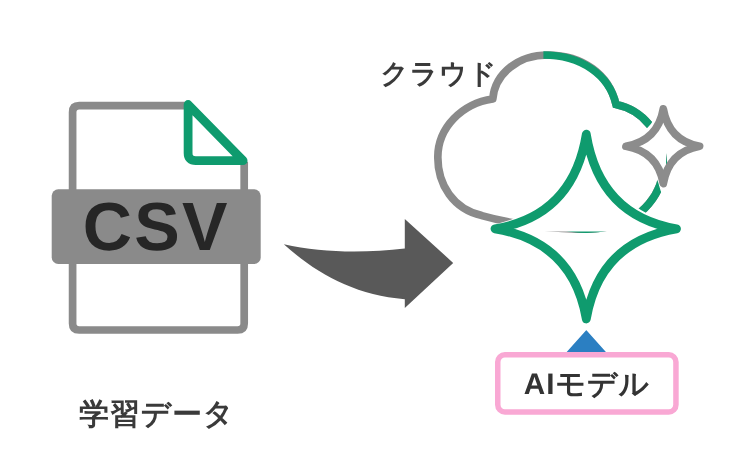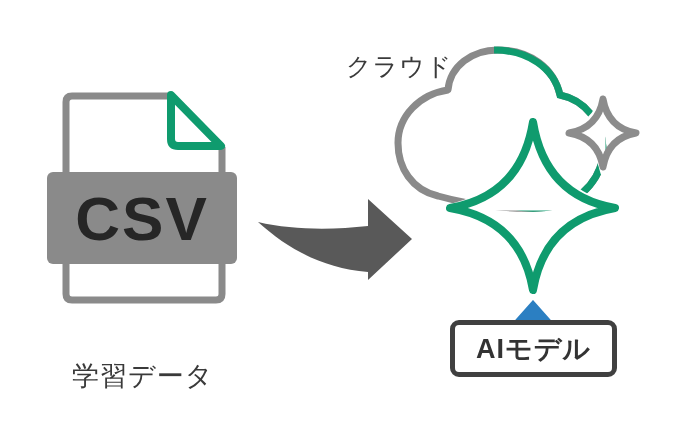--- a/index.html
+++ b/index.html
@@ -9,42 +9,42 @@
     height: 431px;
     background: #ffffff;
     overflow: hidden;
     font-family: "Liberation Sans", "DejaVu Sans", sans-serif;
   }
   .stage svg { position: absolute; left: 0; top: 0; }
 
   .csv-badge {
     position: absolute;
     left: 47px; top: 172px;
-    width: 190px; height: 92px;
+    width: 190px; height: 68px;
     background: #8a8a8a;
     border-radius: 6px;
     display: flex; align-items: center; justify-content: center;
     font-size: 62px; font-weight: bold; color: #262626;
     letter-spacing: 2px;
   }
   .caption {
     position: absolute;
-    font-weight: normal;
+    font-weight: bold;
     color: #3a3a3a;
     white-space: nowrap;
   }
   .caption-training { left: 72px; top: 322px; font-size: 27px; letter-spacing: 1px; margin-top: 36px; }
   .caption-cloud    { left: 346px; top: 50px; font-size: 25px; letter-spacing: 1px; }
 
   .ai-model-box {
     position: absolute;
     left: 450px; top: 320px;
     width: 157px; height: 47px;
     background: #ffffff;
-    border: 5px solid #404040;
+    border: 5px solid #f9a8d4;
     border-radius: 9px;
     display: flex; align-items: center; justify-content: center;
     font-size: 27px; font-weight: bold; color: #333333;
     letter-spacing: 1px;
   }
 </style>
 </head>
 <body>
 
 <div class="stage">

